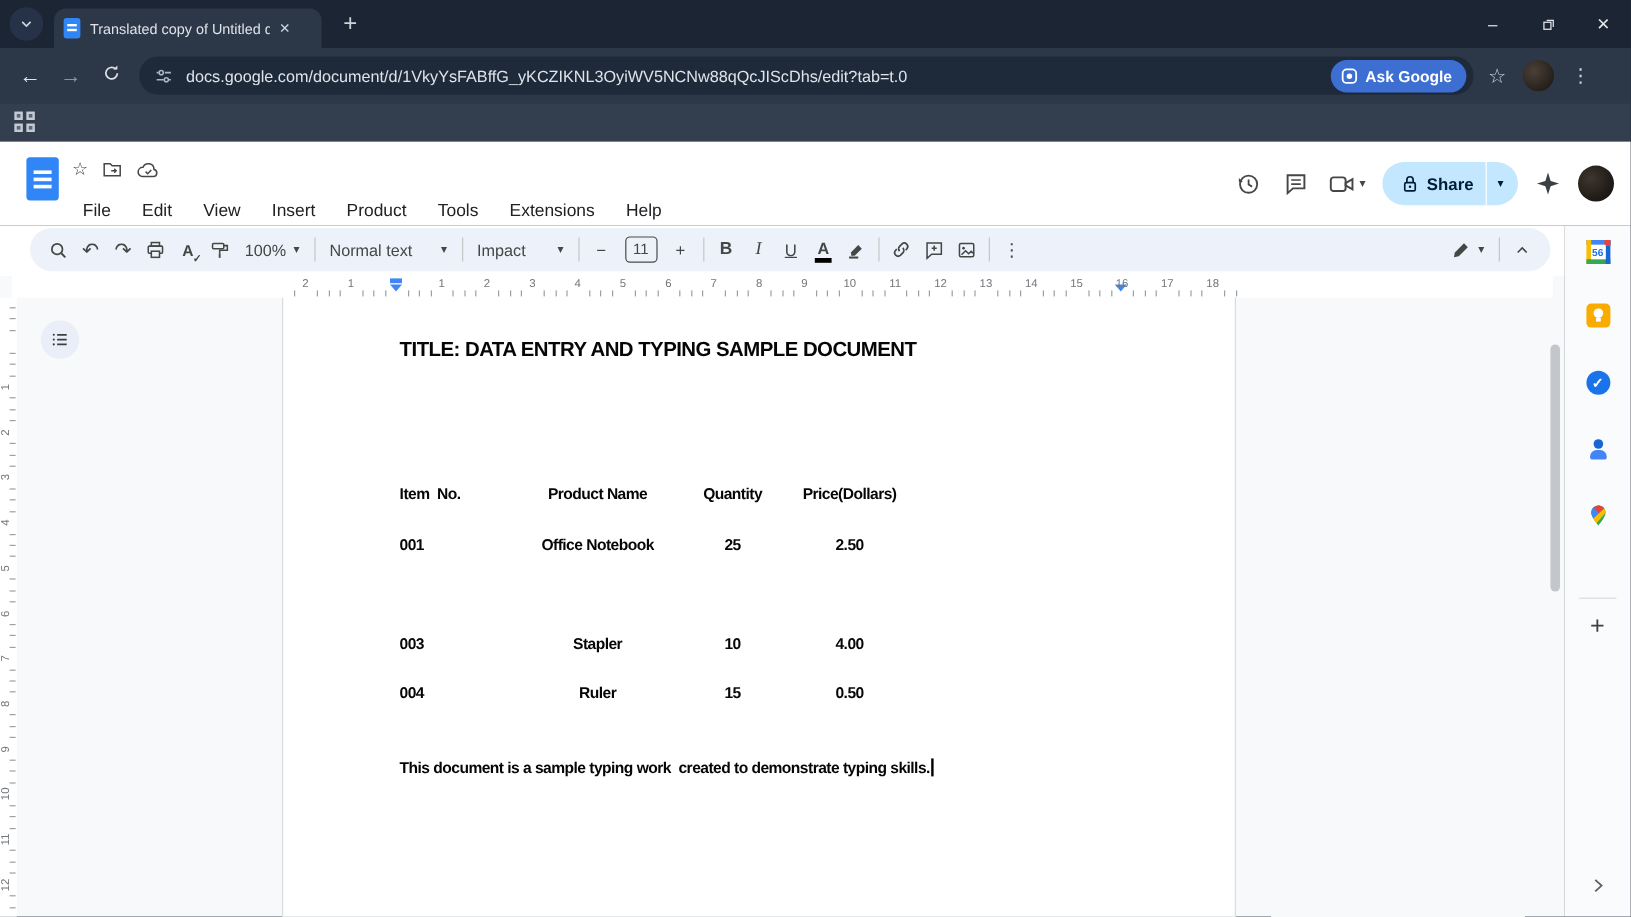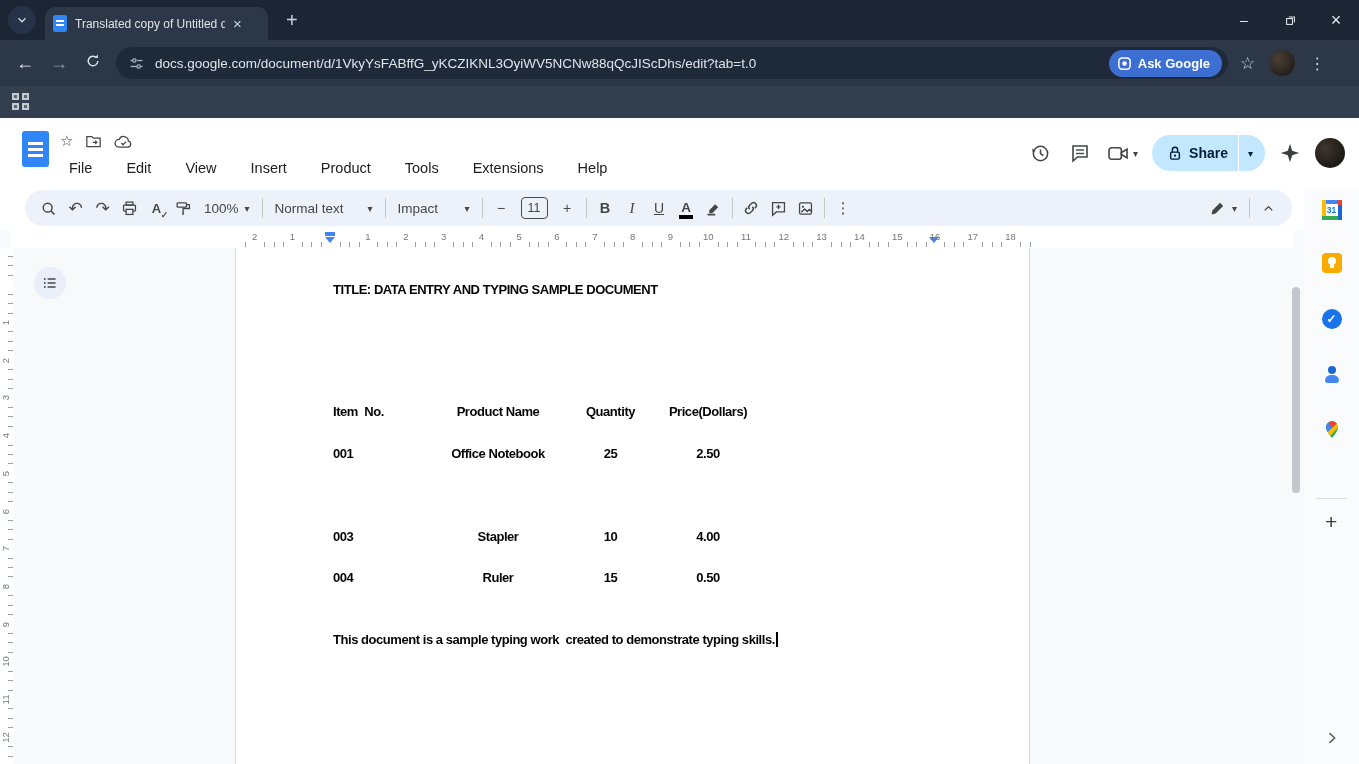--- a/index.html
+++ b/index.html
@@ -44,21 +44,21 @@
 
   
   .docsheader { position:absolute; top:118px; left:0; right:0; height:70px; background:#fff; }
   .docs-logo { position:absolute; left:22px; top:13px; width:27px; height:36px; background:#3086f6;
                border-radius:3px; }
   .docs-logo::before { content:""; position:absolute; left:6px; right:6px; top:11px; height:3px; background:#fff;
                box-shadow:0 6px 0 #fff, 0 12px 0 #fff; }
   .doc-title-row { position:absolute; left:60px; top:14px; display:flex; align-items:center; gap:12px; }
   .doc-title { font-size:17.5px; color:#1f1f1f; white-space:nowrap; }
   .hdr-mini { color:#444746; font-size:15px; display:flex; align-items:center; }
-  .menubar { position:absolute; left:60px; top:40px; display:flex; gap:16px;justify-content:space-between; }
+  .menubar { position:absolute; left:60px; top:48px; display:flex; gap:8px;justify-content:space-between; }
   .menu-item { font-size:14.5px; color:#202124; padding:2px 9px; border-radius:6px; }
   .hdr-right { position:absolute; right:14px; top:14px; height:42px; display:flex; align-items:center; gap:14px; }
   .hdr-icon { width:26px; height:26px; display:flex; align-items:center; justify-content:center; }
   .video-dd { display:flex; align-items:center; gap:3px; }
   .dd-caret { color:#444746; font-size:10px; }
   .share-pill { background:#c2e7ff; color:#001d35; height:36px; border-radius:18px; display:flex; align-items:center; }
   .share-main { display:flex; align-items:center; gap:7px; padding:0 10px 0 16px; }
   .share-label { font-size:14px; font-weight:700; color:#001d35; }
   .share-sep { width:1px; height:36px; background:#fff; }
   .share-arrow { padding:0 12px 0 9px; font-size:10px; color:#001d35; }
@@ -103,21 +103,21 @@
             transform:rotate(-90deg); }
   .vr-tick { position:absolute; right:1px; width:5px; height:1px; background:#9aa0a6; }
 
   .outline-btn { position:absolute; left:34px; top:37px; width:32px; height:32px; border-radius:50%;
                  background:#e9eef8; display:flex; align-items:center; justify-content:center; }
 
   .page { position:absolute; left:235px; top:18px; width:795px; bottom:-2px; background:#fff;
           border-left:1px solid #d8dbe0; border-right:1px solid #d8dbe0; }
 
   .impact { font-weight:700; letter-spacing:-0.45px; color:#060606; font-size:13px; white-space:nowrap; }
-  .p-title { position:absolute; left:97px; top:34px; font-size:13px; }
+  .p-title { position:absolute; left:97px; top:34px; font-size:17px; }
   .p-info  { position:absolute; left:97px; top:75px; line-height:20.7px; }
   .t-row { position:absolute; left:97px; display:grid; grid-template-columns:90px 150px 75px 120px; }
   .t-row .c1 { text-align:left; white-space:pre; }
   .t-row .c2, .t-row .c3, .t-row .c4 { text-align:center; }
   .p-close { position:absolute; left:97px; top:384px; white-space:pre; }
   .caret { display:inline-block; width:2px; height:15px; background:#000; vertical-align:-3px; margin-left:1px; }
 
   .scroll-thumb { position:absolute; right:4px; top:57px; width:8px; height:206px; background:#c3c6cb; border-radius:4px; }
 
   
@@ -575,21 +575,21 @@
   </div>
 
   <div class="siderail">
     <span class="rail-icon" style="top:11px;">
       <span class="cal-icon">
         <span class="e-top"></span>
           <span class="e-left"></span>
           <span class="e-bottom"></span>
           <span class="e-right"></span>
           <span class="e-corner"></span>
-        <span class="cal-num">31</span>
+        <span class="cal-num">56</span>
       </span>
     </span>
     <span class="rail-icon" style="top:64px;">
       <span class="keep-icon"></span>
     </span>
     <span class="rail-icon" style="top:120px;">
       <span class="tasks-icon">✓</span>
     </span>
     <span class="rail-icon" style="top:176px;">
       <span class="contacts-icon"></span>

